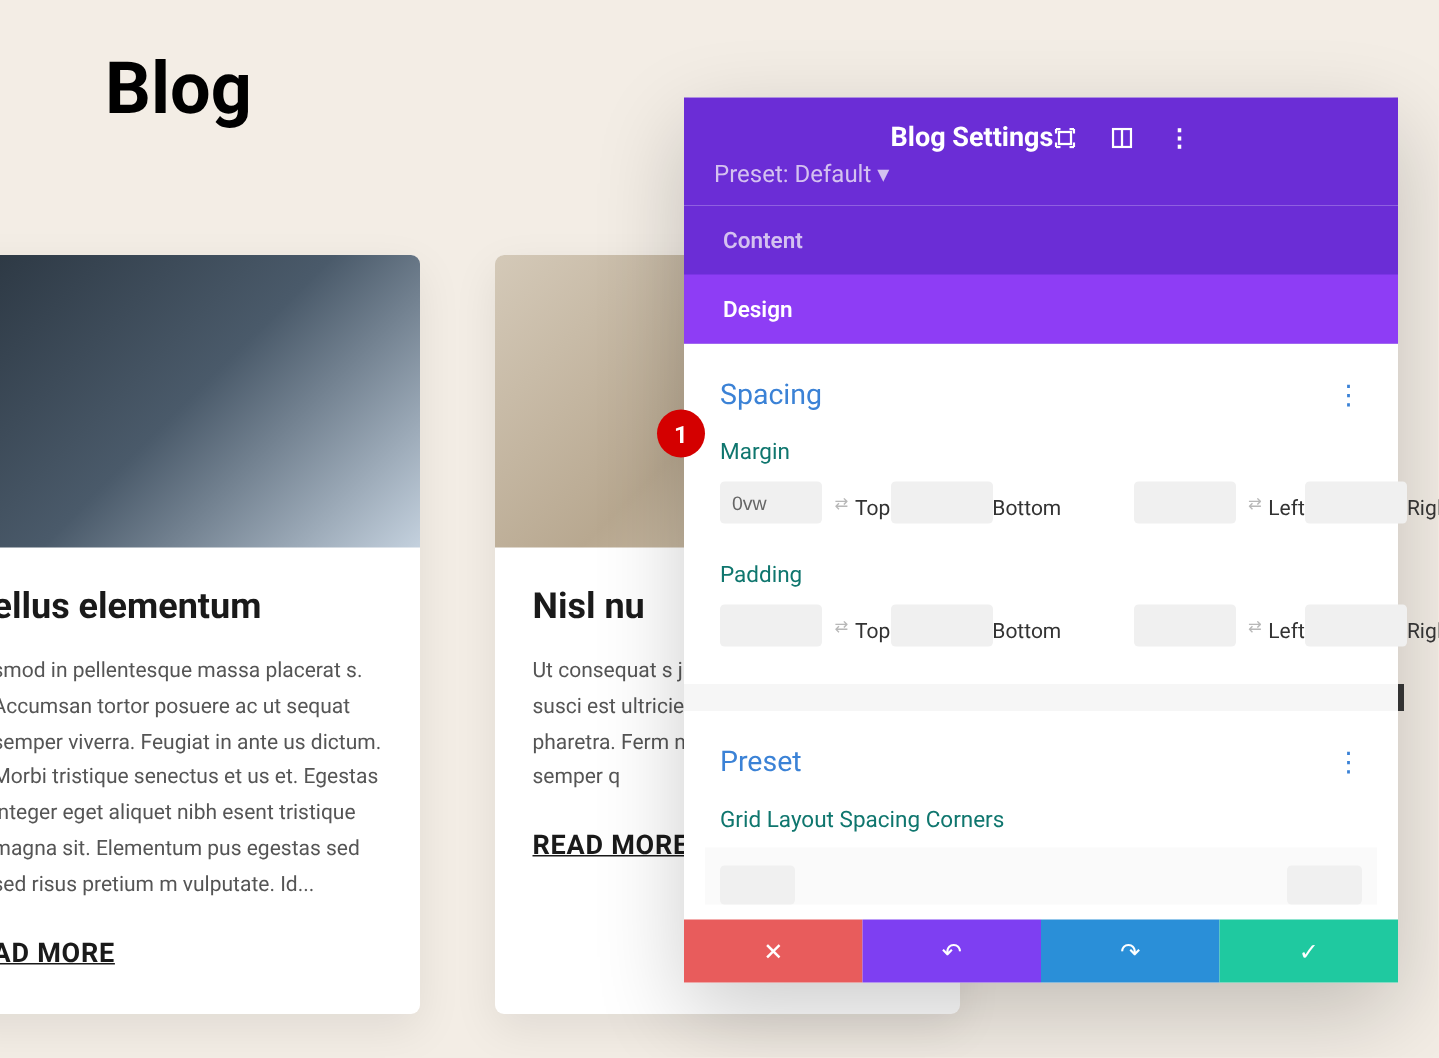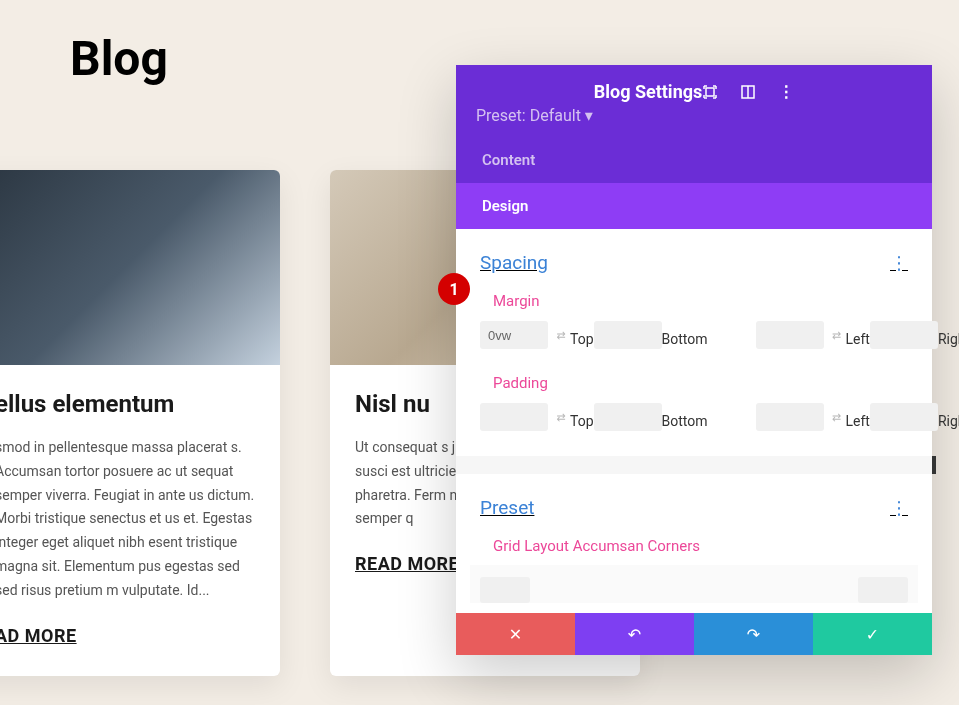--- a/index.html
+++ b/index.html
@@ -124,37 +124,35 @@
       color: #fff;
     }
     .panel-body {
       padding: 22px 24px 10px;
     }
     .section-row {
       display: flex;
       justify-content: space-between;
       align-items: center;
       margin-bottom: 18px;
-      text-decoration: underline;
     }
     .section-title {
       font-size: 19px;
       color: #3b82d6;
       font-weight: 400;
     }
     .section-menu {
       color: #3b82d6;
       font-size: 18px;
       cursor: pointer;
     }
     .field-label {
       font-size: 15px;
-      color: #ec4899;
+      color: #0f766e;
       margin-bottom: 10px;
-      margin-left: 13px;
     }
     .spacing-group {
       display: flex;
       align-items: center;
       gap: 0;
     }
     .spacing-pair {
       display: flex;
       flex-direction: row;
       align-items: center;
@@ -402,21 +400,21 @@
         </div>
       </div>
     </div>
 
     <div class="section-divider"></div>
 
     <div class="section-row">
       <div class="section-title">Preset</div>
       <div class="section-menu">⋮</div>
     </div>
-    <div class="field-label">Grid Layout Accumsan Corners</div>
+    <div class="field-label">Grid Layout Spacing Corners</div>
     <div class="corners-row">
       <div class="corner-val"></div>
       <div class="corner-val"></div>
     </div>
   </div>
   <div class="panel-footer">
     <div class="footer-btn cancel">
       <span>✕</span>
     </div>
     <div class="footer-btn undo">

